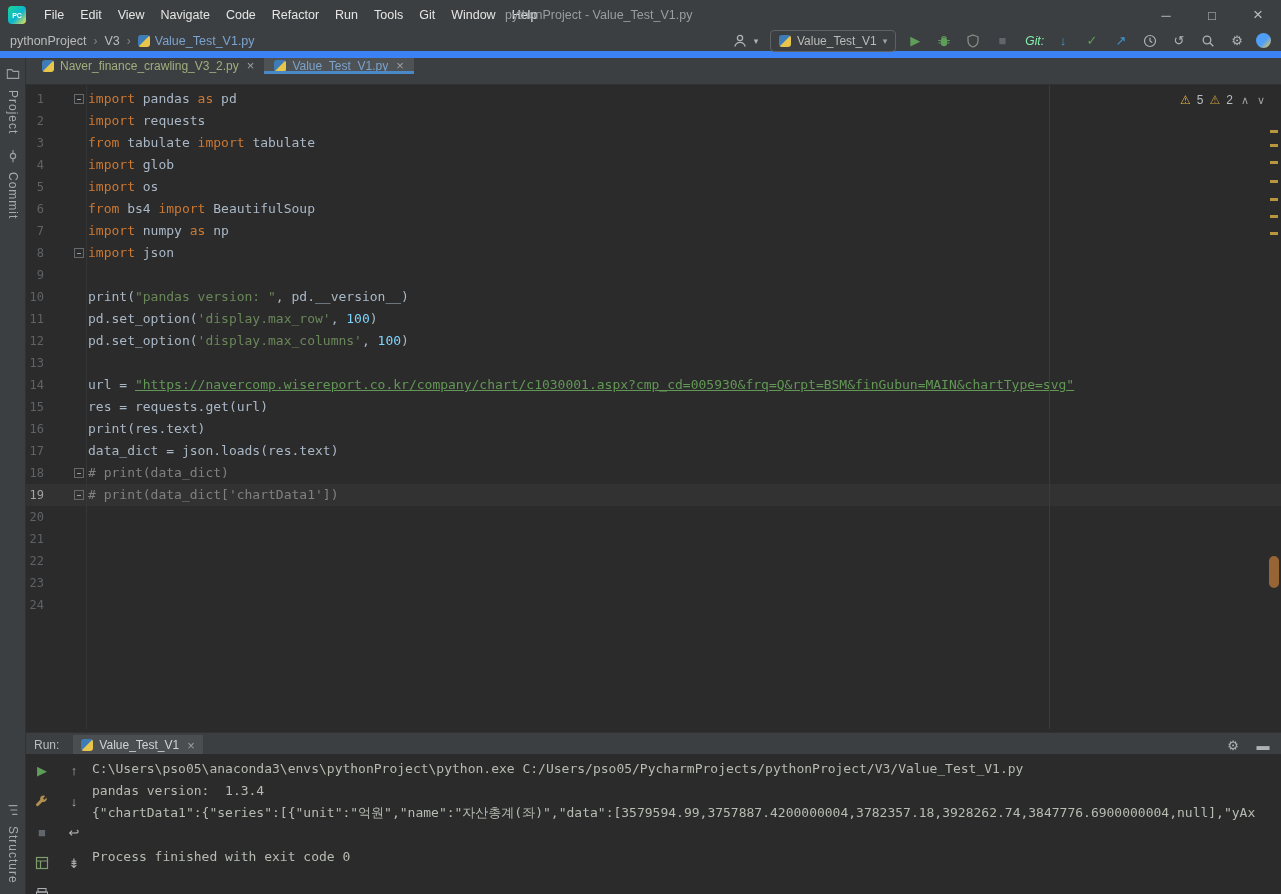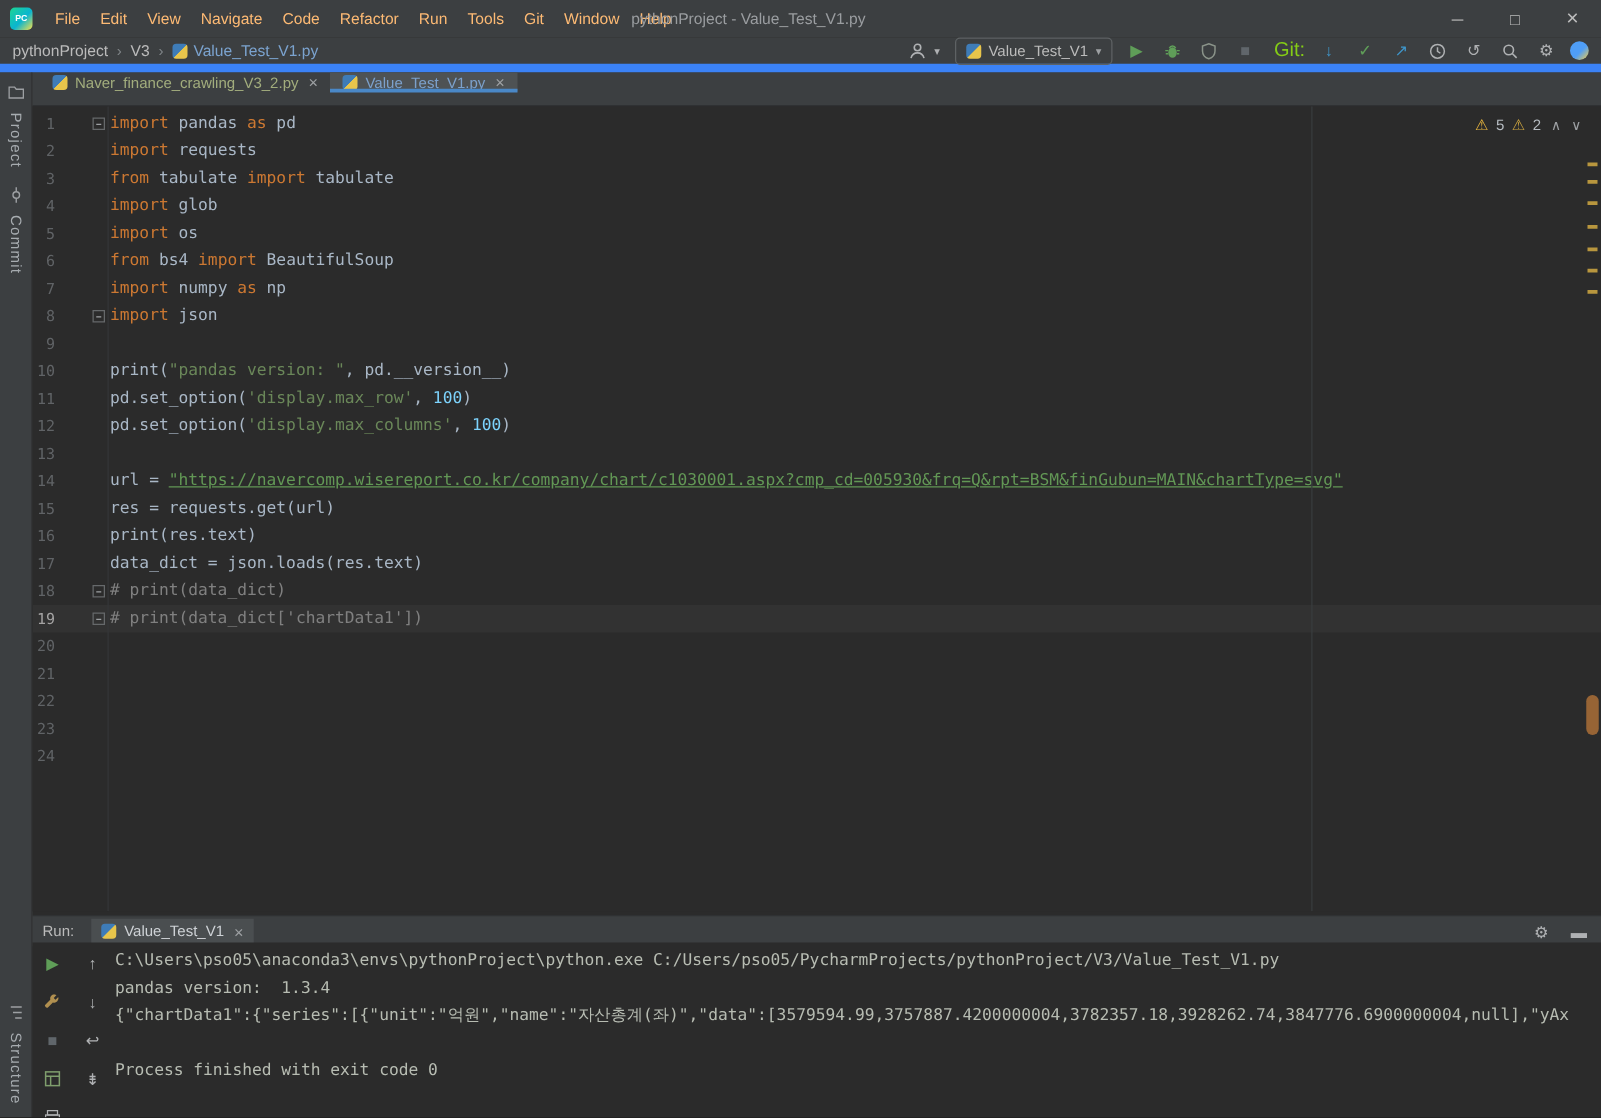--- a/index.html
+++ b/index.html
@@ -6,21 +6,21 @@
   html,body{background:#1e1e1e;}
   body{font-family:"Liberation Sans",sans-serif;}
   #app{position:relative;width:1281px;height:894px;background:#2b2b2b;overflow:hidden;color:#bbbbbb;}
 
   
   .titlebar{position:absolute;left:0;top:0;width:1281px;height:30px;background:#3c3f41;display:flex;align-items:center;}
   .pc-logo{width:18px;height:18px;border-radius:4px;margin-left:8px;flex:none;
     background:linear-gradient(135deg,#1dd693,#0ab5d0 55%,#f7e14a);
     display:flex;align-items:center;justify-content:center;font-size:7px;font-weight:bold;color:#fff;}
   .menu-bar{display:flex;margin-left:10px;}
-  .menu-item{padding:0 8px;font-size:12.5px;color:#fdba74;line-height:30px;cursor:default;}
+  .menu-item{padding:0 8px;font-size:12.5px;color:#e5e5e5;line-height:30px;cursor:default;}
   .win-title{position:absolute;left:505px;top:0;line-height:30px;font-size:12.5px;color:#9a9da0;}
   .win-controls{position:absolute;right:0;top:0;height:30px;display:flex;}
   .win-btn{width:46px;height:30px;display:flex;align-items:center;justify-content:center;color:#bbbbbb;font-size:13px;}
   .win-btn.close{font-size:17px;}
 
   
   .navbar{position:absolute;left:0;top:30px;width:1281px;height:28px;background:#3c3f41;border-bottom:7px solid #3b82f6;
     display:flex;align-items:center;padding:0 10px;}
   .breadcrumb{display:flex;align-items:center;}
   .bc-item{font-size:12.5px;color:#bbbbbb;}
@@ -32,21 +32,21 @@
   .nav-right{margin-left:auto;display:flex;align-items:center;gap:9px;}
   .icon{display:inline-flex;align-items:center;justify-content:center;width:20px;height:20px;font-size:13px;color:#afb1b3;flex:none;}
   .icon svg{display:block;}
   .icon.sm{width:10px;font-size:9px;margin-left:-8px;}
   .icon.green{color:#5f9e58;}
   .icon.blue{color:#3f95c9;}
   .icon.dim{color:#60666b;}
   .run-combo{display:flex;align-items:center;border:1px solid #5e6264;border-radius:4px;height:22px;padding:0 8px;gap:6px;}
   .run-combo .cfg-label{font-size:12px;color:#bbbbbb;}
   .combo-arrow{font-size:9px;color:#9da0a3;}
-  .git-label{font-size:16px;color:#84cc16;margin-left:4px;}
+  .git-label{font-size:12px;color:#86efac;margin-left:4px;font-style:italic;}
   .colored-orb{width:15px;height:15px;border-radius:50%;background:linear-gradient(135deg,#4f9ef7 55%,#f7ce46);flex:none;}
 
   
   .stripe{position:absolute;left:0;top:58px;width:26px;height:836px;background:#3c3f41;border-right:1px solid #303233;}
   .stripe-btn{display:flex;flex-direction:column;align-items:center;gap:6px;padding:6px 0;}
   .vtext{writing-mode:vertical-rl;font-size:12px;color:#a7acb0;letter-spacing:1px;}
   .stripe-bottom{position:absolute;bottom:4px;left:0;width:26px;}
 
   
   .tabbar{position:absolute;left:26px;top:58px;width:1255px;height:27px;background:#3c3f41;display:flex;align-items:flex-start;

